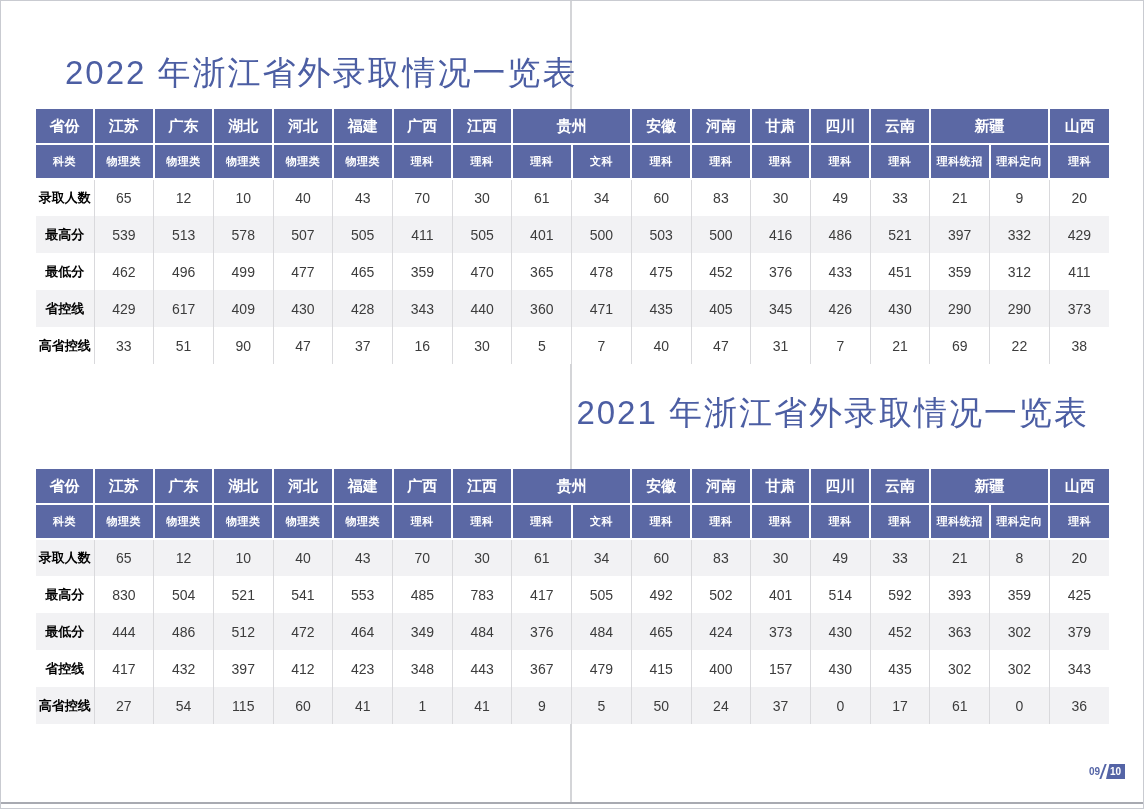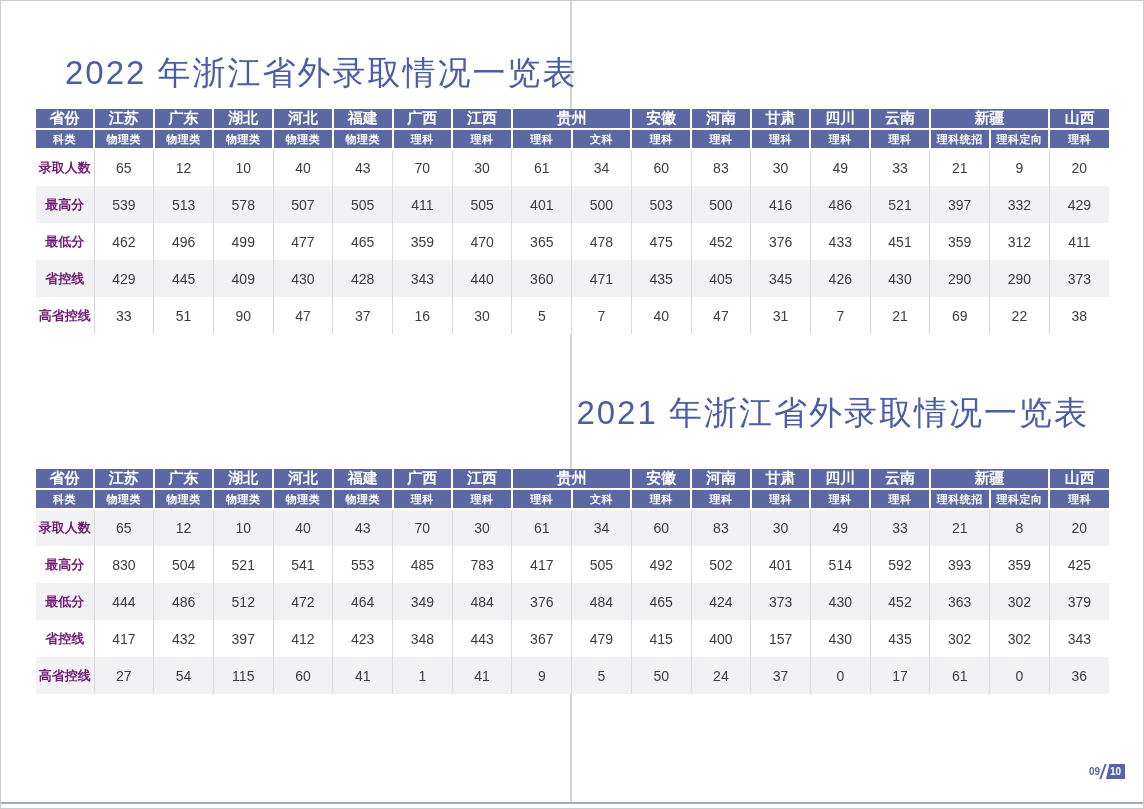--- a/index.html
+++ b/index.html
@@ -34,40 +34,40 @@
 
   table.score-table {
     position:absolute; left:35px; width:1073px;
     border-collapse:collapse; table-layout:fixed;
   }
   .table-2022 { top:108px; }
   .table-2021 { top:468px; }
 
   col.col-label { width:58px; }
 
-  thead tr { height:20px; }
+  thead tr { height:35px; }
   thead th {
     background:var(--header-bg, #5b68a4);
     color:#ffffff; font-weight:bold; font-size:15px;
     text-align:center; vertical-align:middle;
     border-bottom:2px solid #ffffff;
   }
   thead th + th { border-left:2px solid #ffffff; }
   thead tr.category-row th { font-size:11px; letter-spacing:0.5px;margin-top:42px; }
 
   tbody tr { height:37px; background:#ffffff; }
   table.stripe-even tbody tr:nth-child(even) { background:var(--stripe, #f2f2f4); }
   table.stripe-odd  tbody tr:nth-child(odd)  { background:var(--stripe, #f2f2f4); }
 
   tbody td {
     text-align:center; vertical-align:middle;
     font-size:14px; color:var(--body-text, #3c3c3c);
   }
   tbody td + td { border-left:1px solid #d9d9dc; }
-  tbody td.row-label { font-size:13px; font-weight:bold; color:#701a75;margin-top:28px; }
+  tbody td.row-label { font-size:13px; font-weight:bold; color:#000000;margin-top:28px; }
 
   .page-number {
     position:absolute; right:18px; bottom:29px;
     display:flex; align-items:center;
     color:var(--accent, #5464a6); font-weight:bold; font-size:10px;
   }
   .pn-sep {
     width:2px; height:15px; background:var(--accent, #5464a6);
     transform:skewX(-20deg); margin:0 2px 0 2px;
   }
@@ -203,21 +203,21 @@
             <td>376</td>
             <td>433</td>
             <td>451</td>
             <td>359</td>
             <td>312</td>
             <td>411</td>
           </tr>
           <tr>
             <td class="row-label">省控线</td>
             <td>429</td>
-            <td>445</td>
+            <td>617</td>
             <td>409</td>
             <td>430</td>
             <td>428</td>
             <td>343</td>
             <td>440</td>
             <td>360</td>
             <td>471</td>
             <td>435</td>
             <td>405</td>
             <td>345</td>

